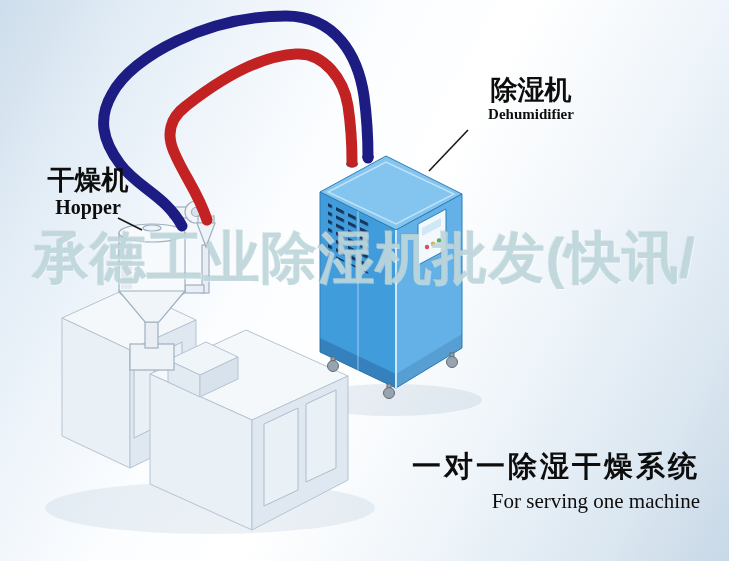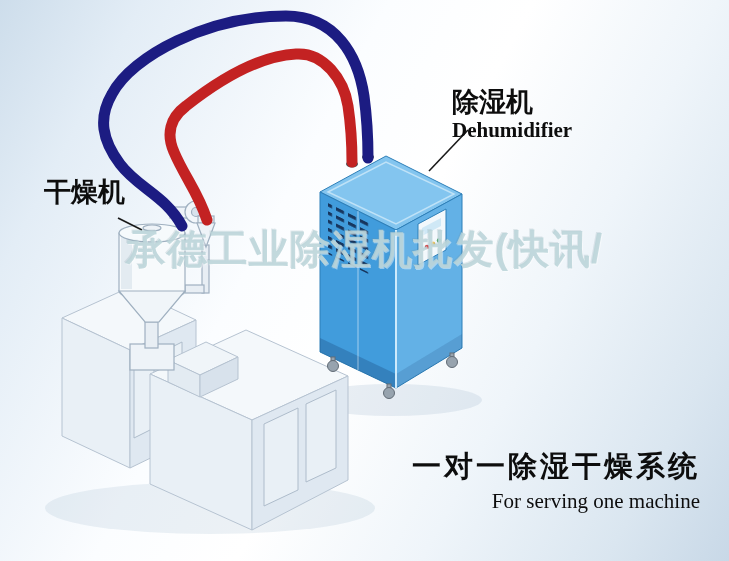--- a/index.html
+++ b/index.html
@@ -4,33 +4,33 @@
 <style>
   * { margin:0; padding:0; box-sizing:border-box; }
   html,body { width:729px; height:561px; font-family:"Liberation Sans",sans-serif; background:#fff; }
   .stage {
     position:relative; width:729px; height:561px; overflow:hidden;
     background: linear-gradient(118deg,#cdddeb 0%,#e3edf6 14%,#fbfdff 38%,#ffffff 52%,#eff5fa 70%,#dae6f0 88%,#c8d8e7 100%);
   }
   svg.diagram { position:absolute; inset:0; width:729px; height:561px; }
   .wm {
     position:absolute; left:0; right:0; text-align:center;
-    font-weight:bold; font-size:40px; letter-spacing:1px; line-height:1.15;
+    font-weight:bold; font-size:56px; letter-spacing:1px; line-height:1.15;
     color:rgba(186,212,216,0.85);
     text-shadow:1px 1px 0 rgba(255,255,255,0.45), -1px -1px 0 rgba(110,145,155,0.18);
     white-space:nowrap; pointer-events:none;
   }
   #wm1 { top:226px; }
   #wm2 { top:282px; }
-  .label { position:absolute; color:#0d0d0d;margin-top:12px; }
+  .label { position:absolute; text-align:center; color:#0d0d0d; }
   .label .cn { font-weight:bold; font-size:27px; line-height:1.1; }
   .label .en { font-weight:bold; font-size:20px; line-height:1.15; font-family:"Liberation Serif",serif; }
   .hopper-label { left:44px; top:166px; width:88px; }
   .dehum-label  { left:452px; top:76px; width:158px; }
-  .dehum-label .en { font-size:21px; }
+  .dehum-label .en { font-size:15px; }
   .caption { left:398px; top:450px; width:302px; position:absolute; text-align:right; color:#0d0d0d; }
   .caption .cn { font-weight:bold; font-size:29px; letter-spacing:3px; line-height:1.15; }
   .caption .en { font-weight:normal; font-size:21px; margin-top:6px; font-family:"Liberation Serif",serif; }
 </style>
 </head>
 <body>
 
 <div class="stage">
 
   <svg class="diagram" viewBox="0 0 729 561" xmlns="http://www.w3.org/2000/svg">
@@ -110,20 +110,21 @@
     <path fill="none" stroke="#c32222" stroke-width="11" stroke-linecap="round" d="M207,220 C198,192 184,176 174,152 C166,134 170,118 186,106 C214,84 256,56 296,54 C324,52 344,80 348,106 C351,126 352,142 352,162"></path>
 
     <line x1="118" y1="218" x2="142" y2="230" stroke="#1a1a1a" stroke-width="1.6"></line>
     <line x1="468" y1="130" x2="429" y2="171" stroke="#1a1a1a" stroke-width="1.6"></line>
   </svg>
 
   <div class="wm" id="wm1" style="color: rgba(186, 212, 216, 0.85);">承德工业除湿机批发(快讯/</div>
 
   <div class="label hopper-label">
     <div class="cn">干燥机</div>
+    <div class="en">Hopper</div>
   </div>
 
   <div class="label dehum-label">
     <div class="cn">除湿机</div>
     <div class="en">Dehumidifier</div>
   </div>
 
   <div class="caption">
     <div class="cn">一对一除湿干燥系统</div>
     <div class="en">For serving one machine</div>

